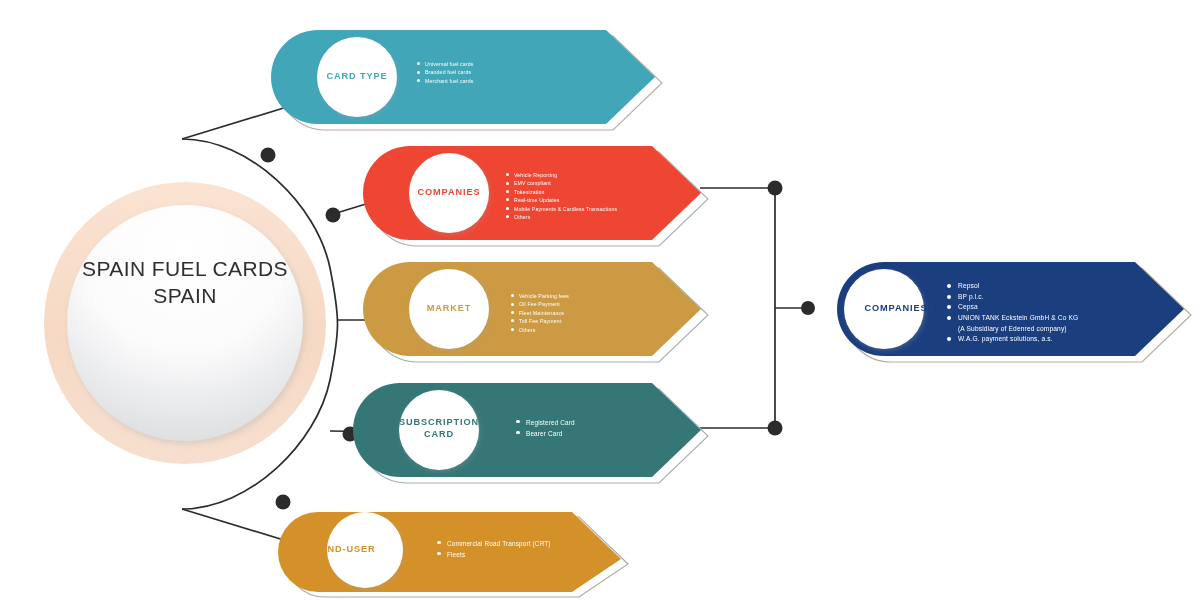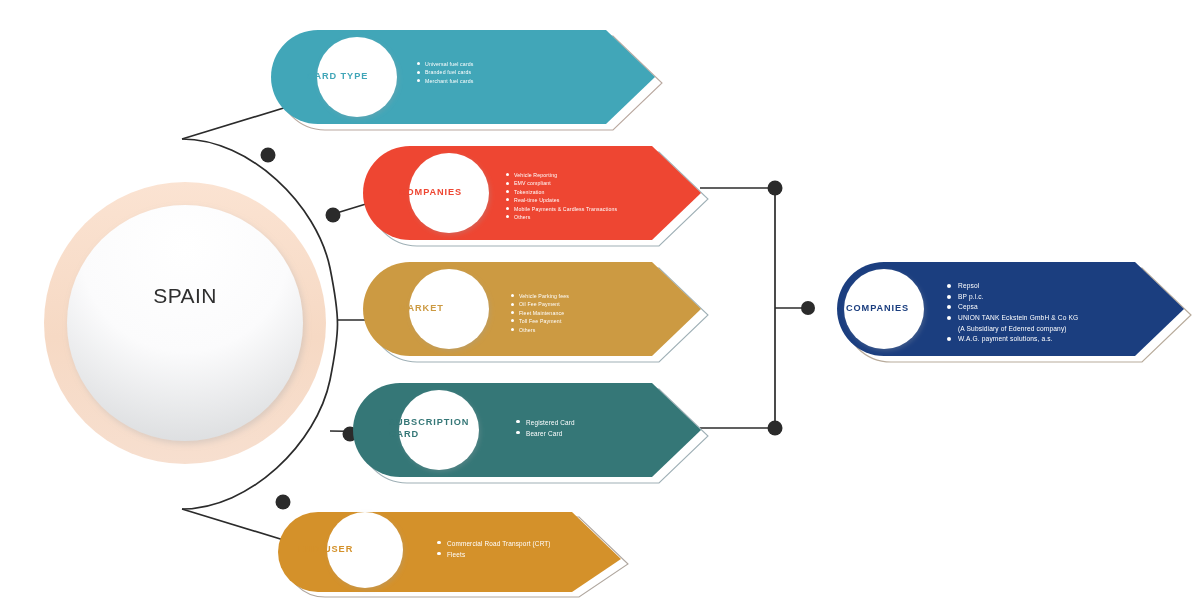--- a/index.html
+++ b/index.html
@@ -5,21 +5,21 @@
   html,body{margin:0;padding:0;background:#ffffff;}
   body{width:1200px;height:600px;overflow:hidden;font-family:"Liberation Sans",sans-serif;}
   #stage{position:relative;width:1200px;height:600px;background:#fff;}
   #svgroot{position:absolute;left:0;top:0;width:1200px;height:600px;}
   .hub-label{
     position:absolute;left:60px;top:255px;width:250px;text-align:center;
     font-family:"Liberation Sans",sans-serif;font-size:21px;color:#2f2f2f;
     letter-spacing:.4px;line-height:1.3;pointer-events:none;
   }
   .seg-label{
-    position:absolute;text-align:left;font-size:9.2px;font-weight:bold;
+    position:absolute;text-align:center;font-size:9.2px;font-weight:bold;
     letter-spacing:.9px;line-height:1.25;font-family:"Liberation Sans",sans-serif;
   }
   .seg-items{
     position:absolute;font-size:5.2px;line-height:1.62;color:#ffffff;
     font-family:"Liberation Sans",sans-serif;letter-spacing:.15px;
   }
   .seg-items.big{font-size:6.4px;line-height:1.72;}
   .seg-items.comp{font-size:6.6px;line-height:1.62;}
   .seg-items ul{margin:0;padding:0;list-style:none;}
   .seg-items li{position:relative;padding-left:8px;white-space:pre;}
@@ -122,21 +122,21 @@
     </g>
 
     <g>
       <path d="M884,262 L1135,262 L1184,309 L1135,356 L884,356 A47,47 0 0 1 884,262 Z" fill="none" stroke="#b8ab9b" stroke-width="1.2" transform="translate(7,6)"></path>
       <path d="M884,262 L1135,262 L1184,309 L1135,356 L884,356 A47,47 0 0 1 884,262 Z" fill="#1B3E7F"></path>
       <circle cx="884" cy="309" r="40" fill="#ffffff" filter="url(#tinyShadow)"></circle>
     </g>
   </svg>
 
   <div class="hub-label">
-    <br>
+    <span>SPAIN FUEL CARDS</span><br>
     <span>SPAIN</span>
   </div>
 
   <div class="seg-label" style="left:307px;top:71px;width:100px;color:#41A6B8;">CARD TYPE</div>
   <div class="seg-items" style="left:417px;top:60px;">
     <ul>
       <li>Universal fuel cards</li>
       <li>Branded fuel cards</li>
       <li>Merchant fuel cards</li>
     </ul>

